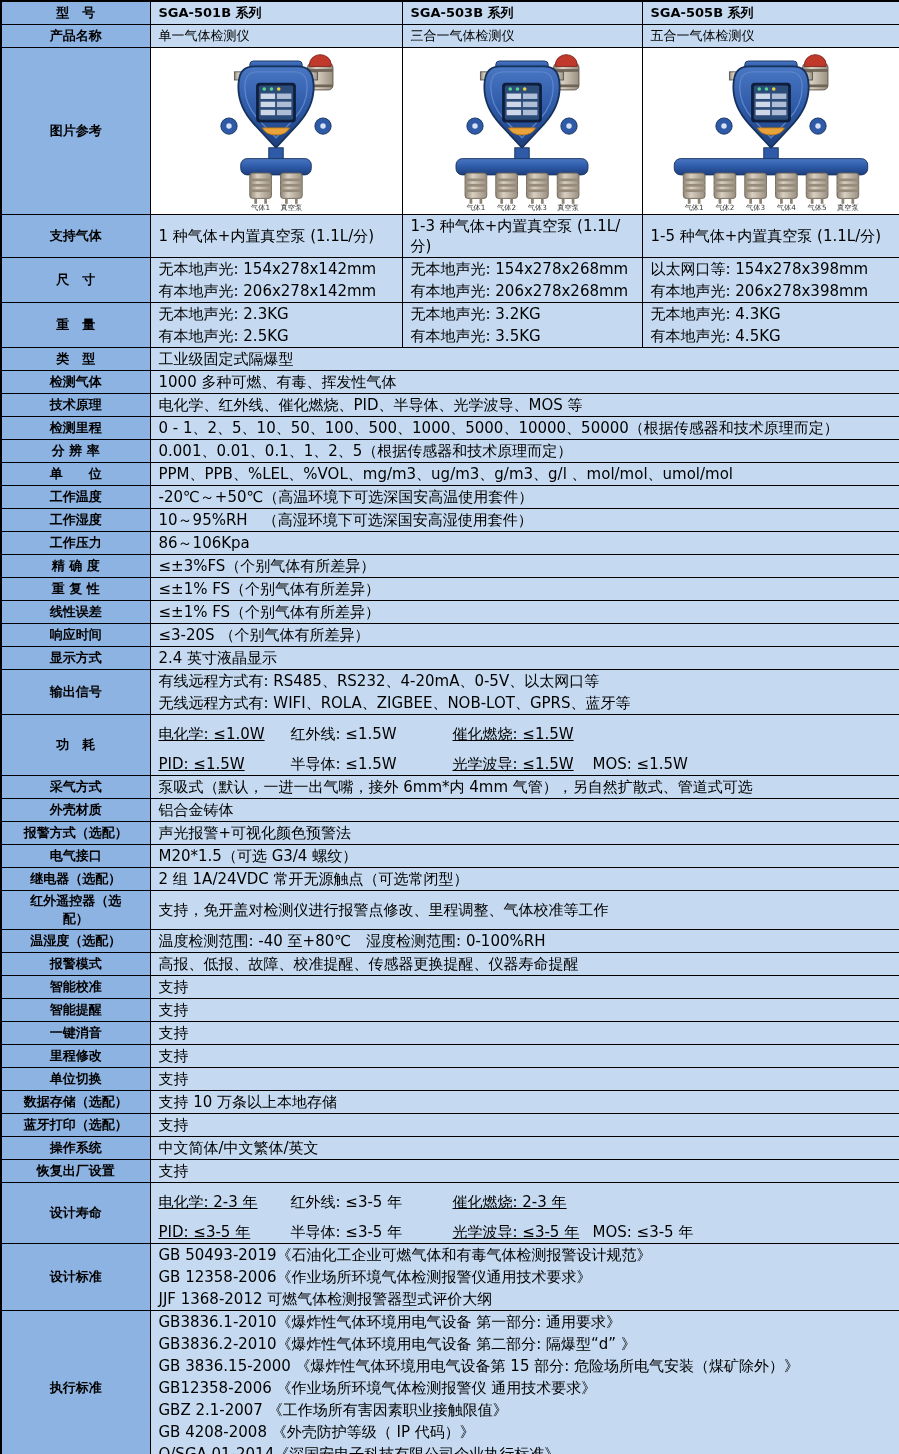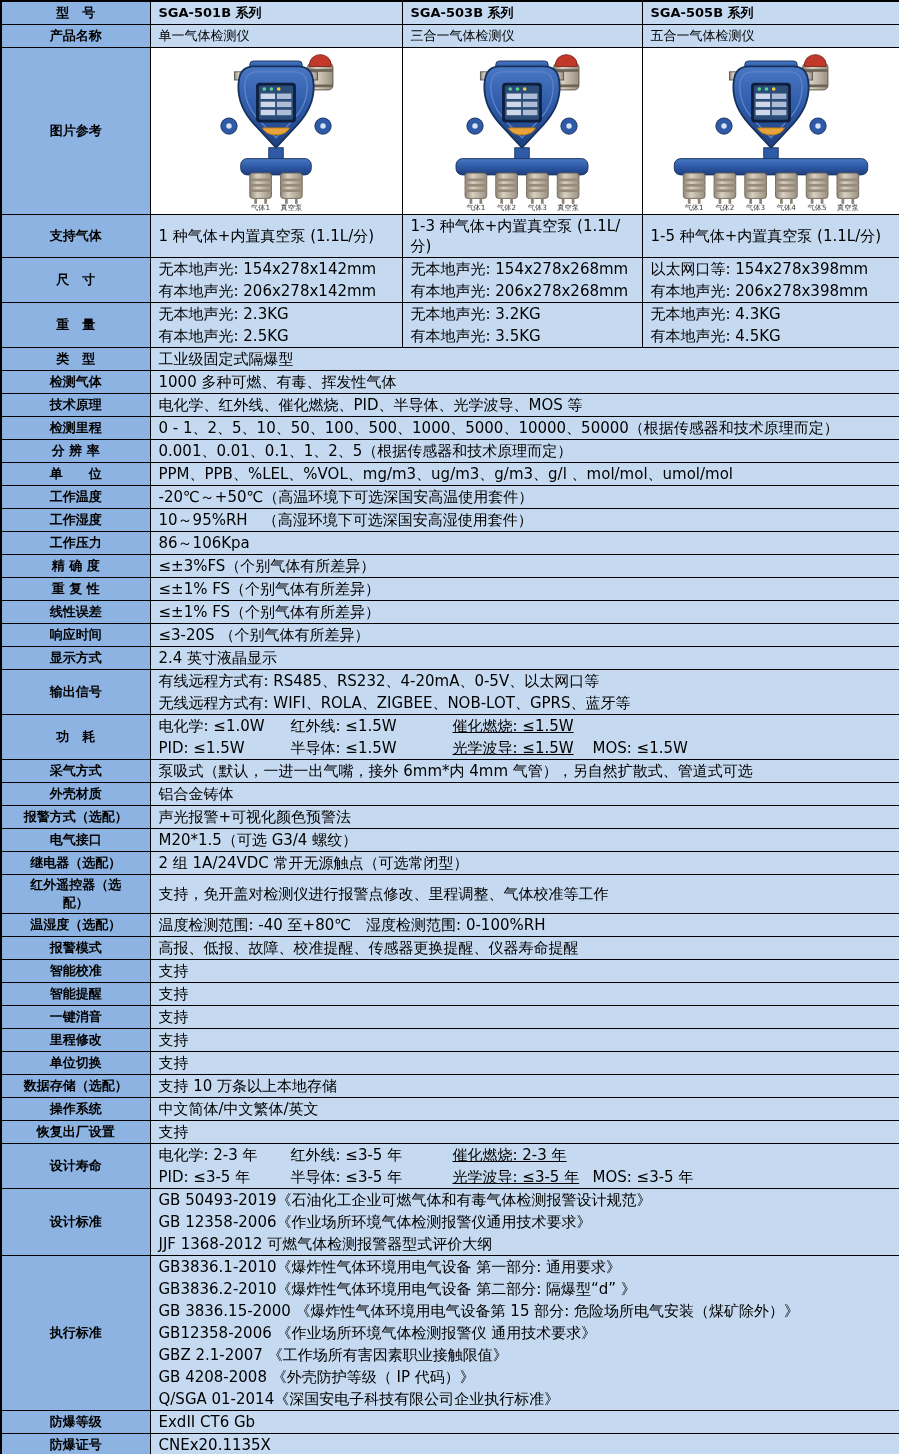--- a/index.html
+++ b/index.html
@@ -17,22 +17,22 @@
     font-weight:bold;font-size:13px;text-align:center;
     padding:1px 20px;
   }
   td.val-cell{background:var(--val-bg);font-size:15px;}
   td.img-cell{background:var(--img-bg);height:166px;text-align:center;margin-top:23px;}
   .center .cell-line{}
   .cell-line{line-height:20px;padding:1px 8px;white-space:pre-wrap;}
   .model .val-cell{font-weight:bold;font-size:13px;}
   .product .val-cell{font-size:13px;}
   .tab-line span{display:inline-block;white-space:pre;}
-  .tab-line span:nth-child(1){width:132px;}
-  .tab-line span:nth-child(2){width:162px;}
+  .tab-line span:nth-child(1){width:132px;text-decoration:underline;}
+  .tab-line span:nth-child(2){width:162px;margin-top:8px;}
   .tab-line span:nth-child(3){width:140px;text-decoration:underline;}
   svg{display:block;margin:1px auto 0 auto;}
 </style>
 </head>
 <body>
 
 <table>
   <colgroup>
     <col style="width:149px">
       <col style="width:252px">
@@ -525,20 +525,26 @@
           <div class="cell-line">支持</div>
         </td>
       </tr>
       <tr>
         <td class="label-cell">数据存储（选配）</td>
         <td class="val-cell" colspan="3">
           <div class="cell-line">支持 10 万条以上本地存储</div>
         </td>
       </tr>
       <tr>
+        <td class="label-cell">蓝牙打印（选配）</td>
+        <td class="val-cell" colspan="3">
+          <div class="cell-line">支持</div>
+        </td>
+      </tr>
+      <tr>
         <td class="label-cell">操作系统</td>
         <td class="val-cell" colspan="3">
           <div class="cell-line">中文简体/中文繁体/英文</div>
         </td>
       </tr>
       <tr>
         <td class="label-cell">恢复出厂设置</td>
         <td class="val-cell" colspan="3">
           <div class="cell-line">支持</div>
         </td>

